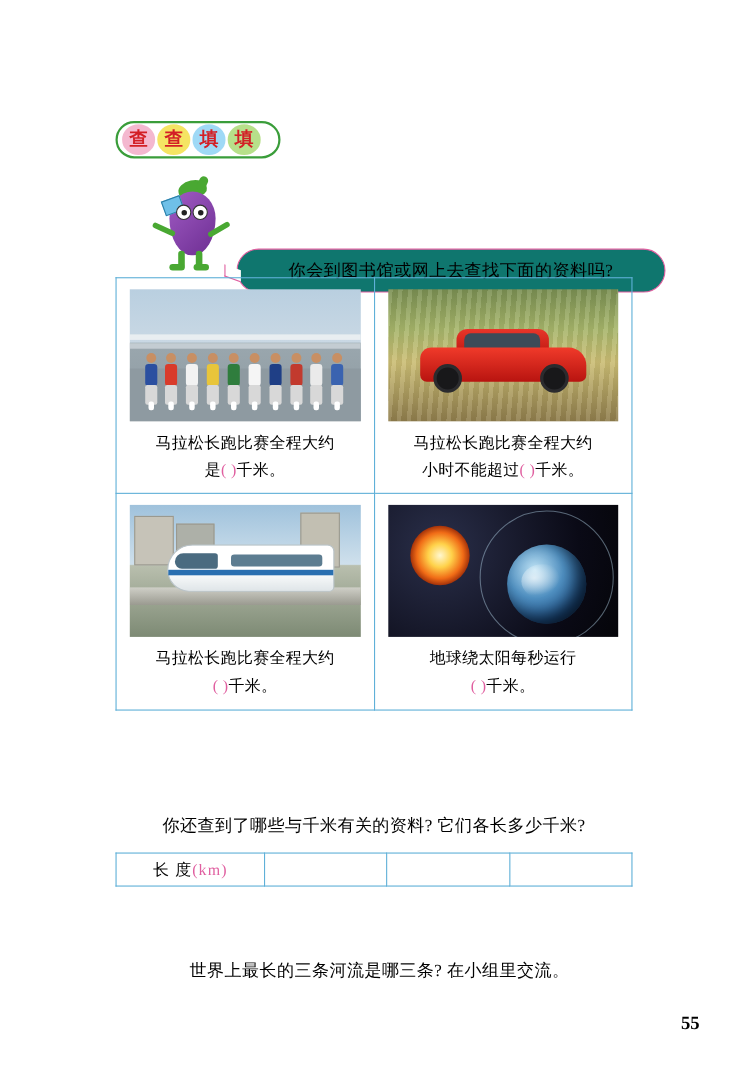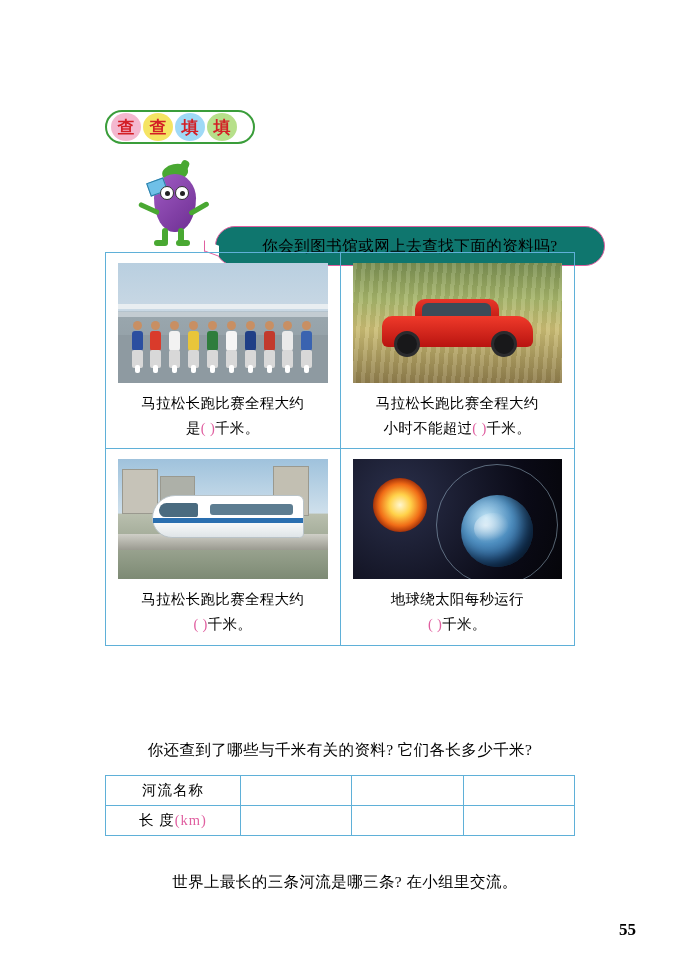--- a/index.html
+++ b/index.html
@@ -522,26 +522,20 @@
       </div>
     </td>
   </tr>
 </tbody>
   </table>
 
 <div class="qline">你还查到了哪些与千米有关的资料? 它们各长多少千米?</div>
 
 <table class="rivertable">
   <tbody>
-      <tr>
-    <td class="head">河流名称</td>
-    <td></td>
-    <td></td>
-    <td></td>
-  </tr>
   <tr>
     <td class="head">
       <span>长 度</span><span class="km">(km)</span>
     </td>
     <td></td>
     <td></td>
     <td></td>
   </tr>
 </tbody>
   </table>

